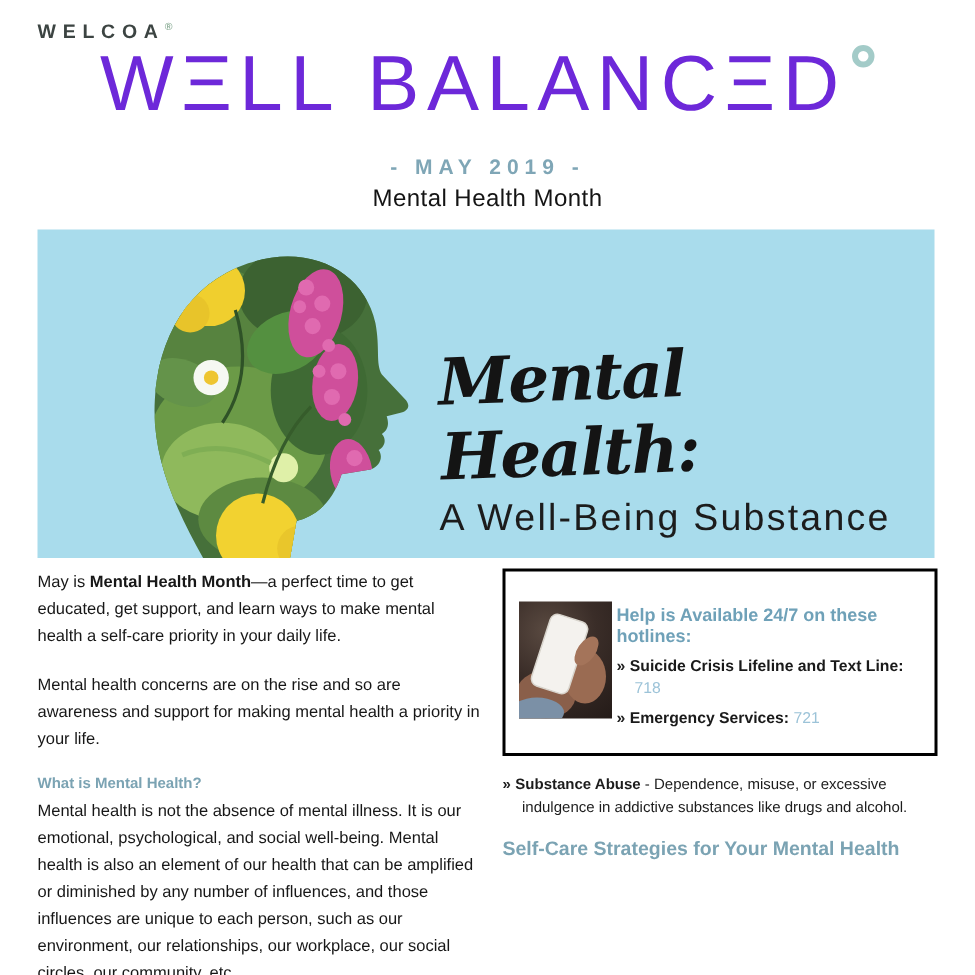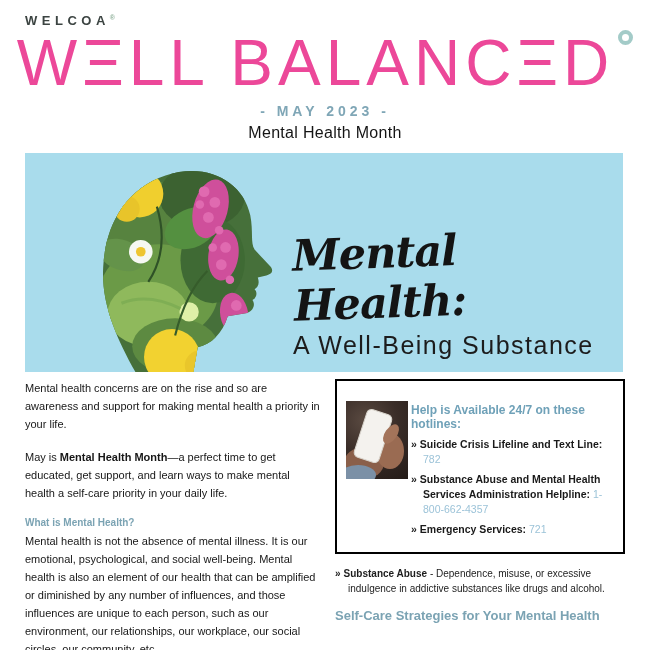--- a/index.html
+++ b/index.html
@@ -5,21 +5,21 @@
   * { margin:0; padding:0; box-sizing:border-box; }
   html,body { background:#ffffff; }
   body { font-family:"Liberation Sans", sans-serif; color:#1c1c1c; }
   .page { position:relative; width:650px; height:650px; background:#fff; overflow:hidden; margin:0 auto; }
 
   
   .brand { position:absolute; left:25px; top:13px; font-size:13px; font-weight:700;
            letter-spacing:4.5px; color:#3c4442; }
   .brand sup { font-size:7px; color:#8fb09a; letter-spacing:0; }
   .masthead { position:absolute; left:0; right:0; top:26px; text-align:center; white-space:nowrap; }
-  .masthead .big { font-size:64px; font-weight:300; letter-spacing:5px; color:#ec4899;
+  .masthead .big { font-size:52px; font-weight:300; letter-spacing:5px; color:#6d28d9;
                    font-stretch:condensed; }
   .masthead .ring { display:inline-block; width:15px; height:15px; border:4px solid #a3cbc8;
                     border-radius:50%; vertical-align:top; margin-top:4px; margin-left:4px; }
   .issue { position:absolute; left:0; right:0; top:103px; text-align:center;
            color:#7fa6b6; font-weight:700; font-size:14px; letter-spacing:4px; }
   .sub-title { position:absolute; left:0; right:0; top:124px; text-align:center;
                color:#141414; font-size:16px; font-weight:400; letter-spacing:.3px; }
 
   
   .hero { position:absolute; left:25px; top:153px; width:598px; height:219px;
@@ -59,21 +59,21 @@
 <body>
 
 <div class="page">
 
   <div class="brand"><span>WELCOA</span><sup>®</sup></div>
 
   <div class="masthead">
     <span class="big">WΞLL BALANCΞD</span><span class="ring"></span>
   </div>
 
-  <div class="issue">- MAY 2023 -</div>
+  <div class="issue">- MAY 2019 -</div>
   <div class="sub-title">Mental Health Month</div>
 
   <div class="hero">
     <svg class="head" width="215" height="219" viewBox="0 0 200 204">
       <defs>
         <clipPath id="headClip">
           <path d="M58,204 C40,172 26,140 28,106 C30,68 48,34 86,21 C124,8 158,26 165,58 C168,74 165,83 169,90 L184,106 C187,110 185,113 180,114 L172,116 C174,122 172,125 169,127 C172,130 171,135 167,137 C170,141 168,147 162,149 L144,152 C139,168 129,178 116,181 L112,204 Z"></path>
         </clipPath>
       </defs>
       <g clip-path="url(#headClip)">
@@ -124,45 +124,43 @@
     </svg>
     <div class="hero-text">
       <div class="script">Mental Health:</div>
       <div class="script-sub">A Well-Being Substance</div>
     </div>
   </div>
 
   <div class="columns">
 
     <div class="col-left">
+      <p><span>May is </span><b>Mental Health Month</b><span>—a perfect time to get educated, get support, and learn ways to make mental health a self-care priority in your daily life.</span></p>
       <p>Mental health concerns are on the rise and so are awareness and support for making mental health a priority in your life.</p>
-      <p><span>May is </span><b>Mental Health Month</b><span>—a perfect time to get educated, get support, and learn ways to make mental health a self-care priority in your daily life.</span></p>
       <div class="h-blue">What is Mental Health?</div>
       <p>Mental health is not the absence of mental illness. It is our emotional, psychological, and social well-being. Mental health is also an element of our health that can be amplified or diminished by any number of influences, and those influences are unique to each person, such as our environment, our relationships, our workplace, our social circles, our community, etc.</p>
 
     </div>
 
     <div class="col-right">
 
       <div class="hotline-box">
         <div class="phone-photo">
           <svg width="62" height="78" viewBox="0 0 62 78">
             <ellipse cx="18" cy="62" rx="20" ry="16" fill="#8a5f4a"></ellipse>
             <ellipse cx="44" cy="50" rx="14" ry="18" fill="#9a6b52"></ellipse>
             <rect x="14" y="10" width="26" height="50" rx="5" transform="rotate(18 27 35)" fill="#f4f2ee" stroke="#d8d4cc" stroke-width="1"></rect>
             <ellipse cx="45" cy="33" rx="6" ry="11" transform="rotate(35 45 33)" fill="#a4745a"></ellipse>
             <ellipse cx="12" cy="74" rx="18" ry="10" fill="#7b90a6"></ellipse>
           </svg>
         </div>
         <div class="hotline-body">
           <div class="hotline-heading">Help is Available 24/7 on these hotlines:</div>
           <div class="hl-item"><span class="bul">»</span><span class="lbl">Suicide Crisis Lifeline and Text Line:</span>
-            <span class="num">782</span></div>
-          <div class="hl-item"><span class="bul">»</span><span class="lbl">Substance Abuse and Mental Health Services Administration Helpline:</span>
-            <span class="num">1-800-662-4357</span></div>
+            <span class="num">718</span></div>
           <div class="hl-item"><span class="bul">»</span><span class="lbl">Emergency Services:</span>
             <span class="num">721</span></div>
         </div>
       </div>
 
       <div class="rc-bullet"><span class="bul">»</span><span class="term">Substance Abuse</span><span> - Dependence, misuse, or excessive indulgence in addictive substances like drugs and alcohol.</span></div>
 
 
       <div class="h-blue">Self-Care Strategies for Your Mental Health</div>
 

